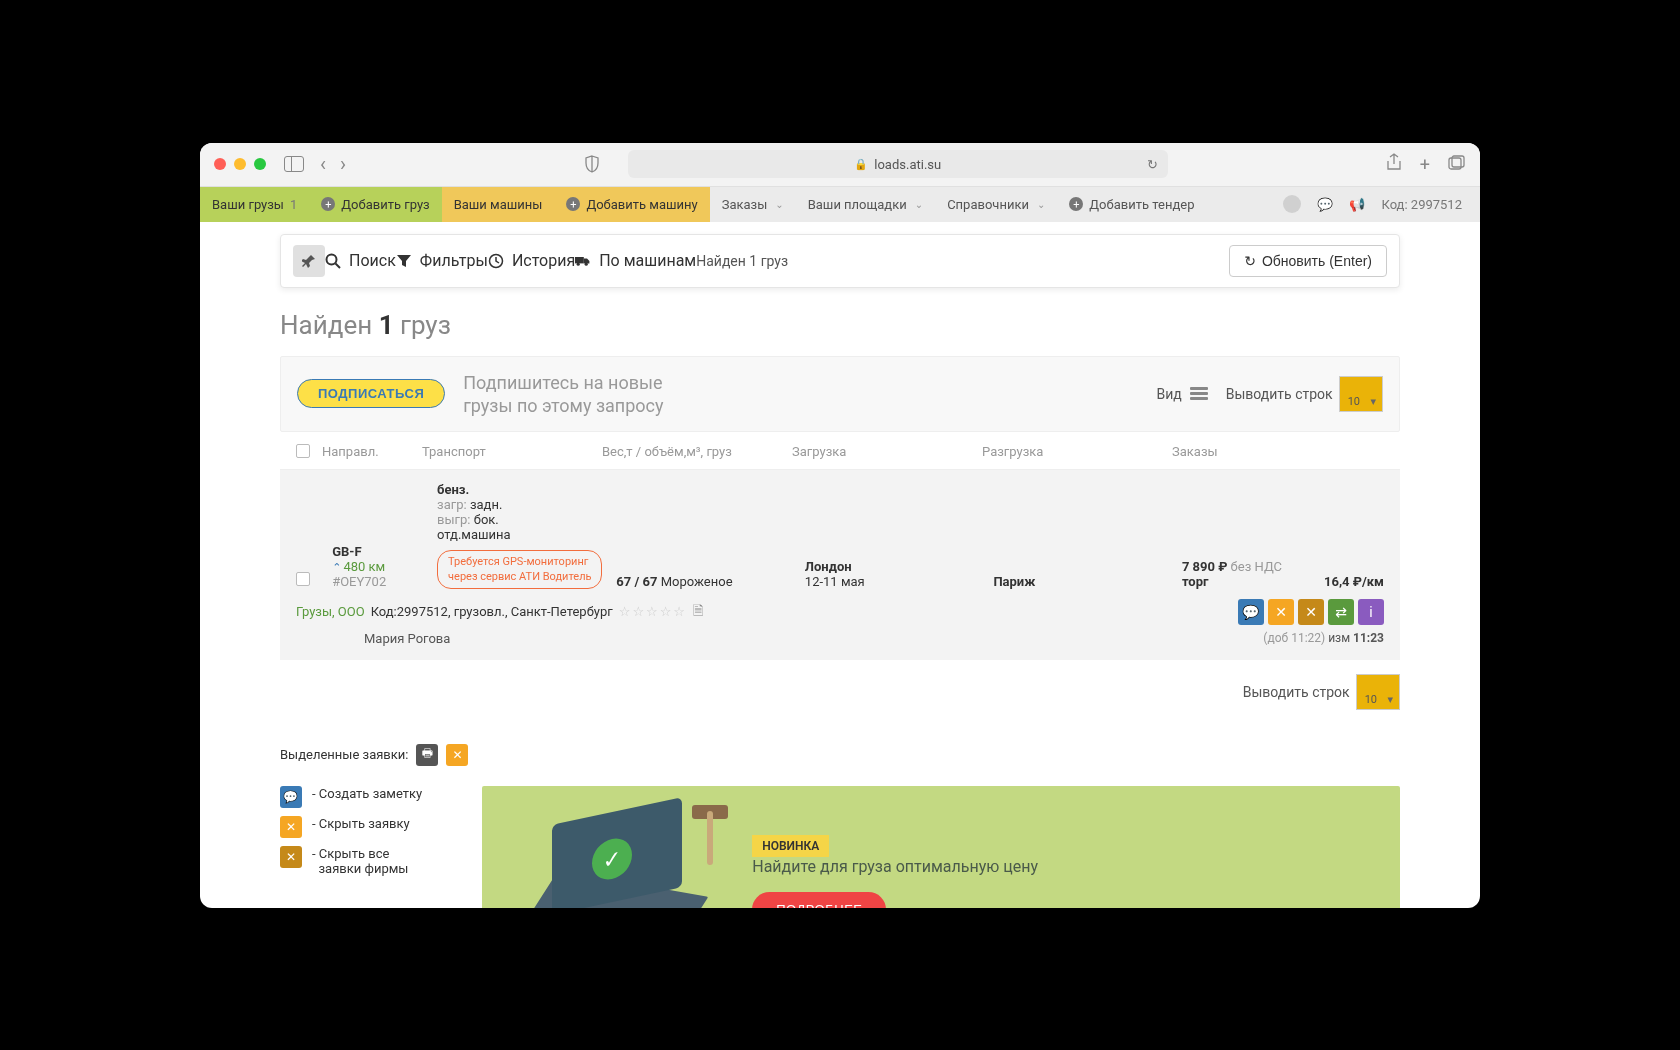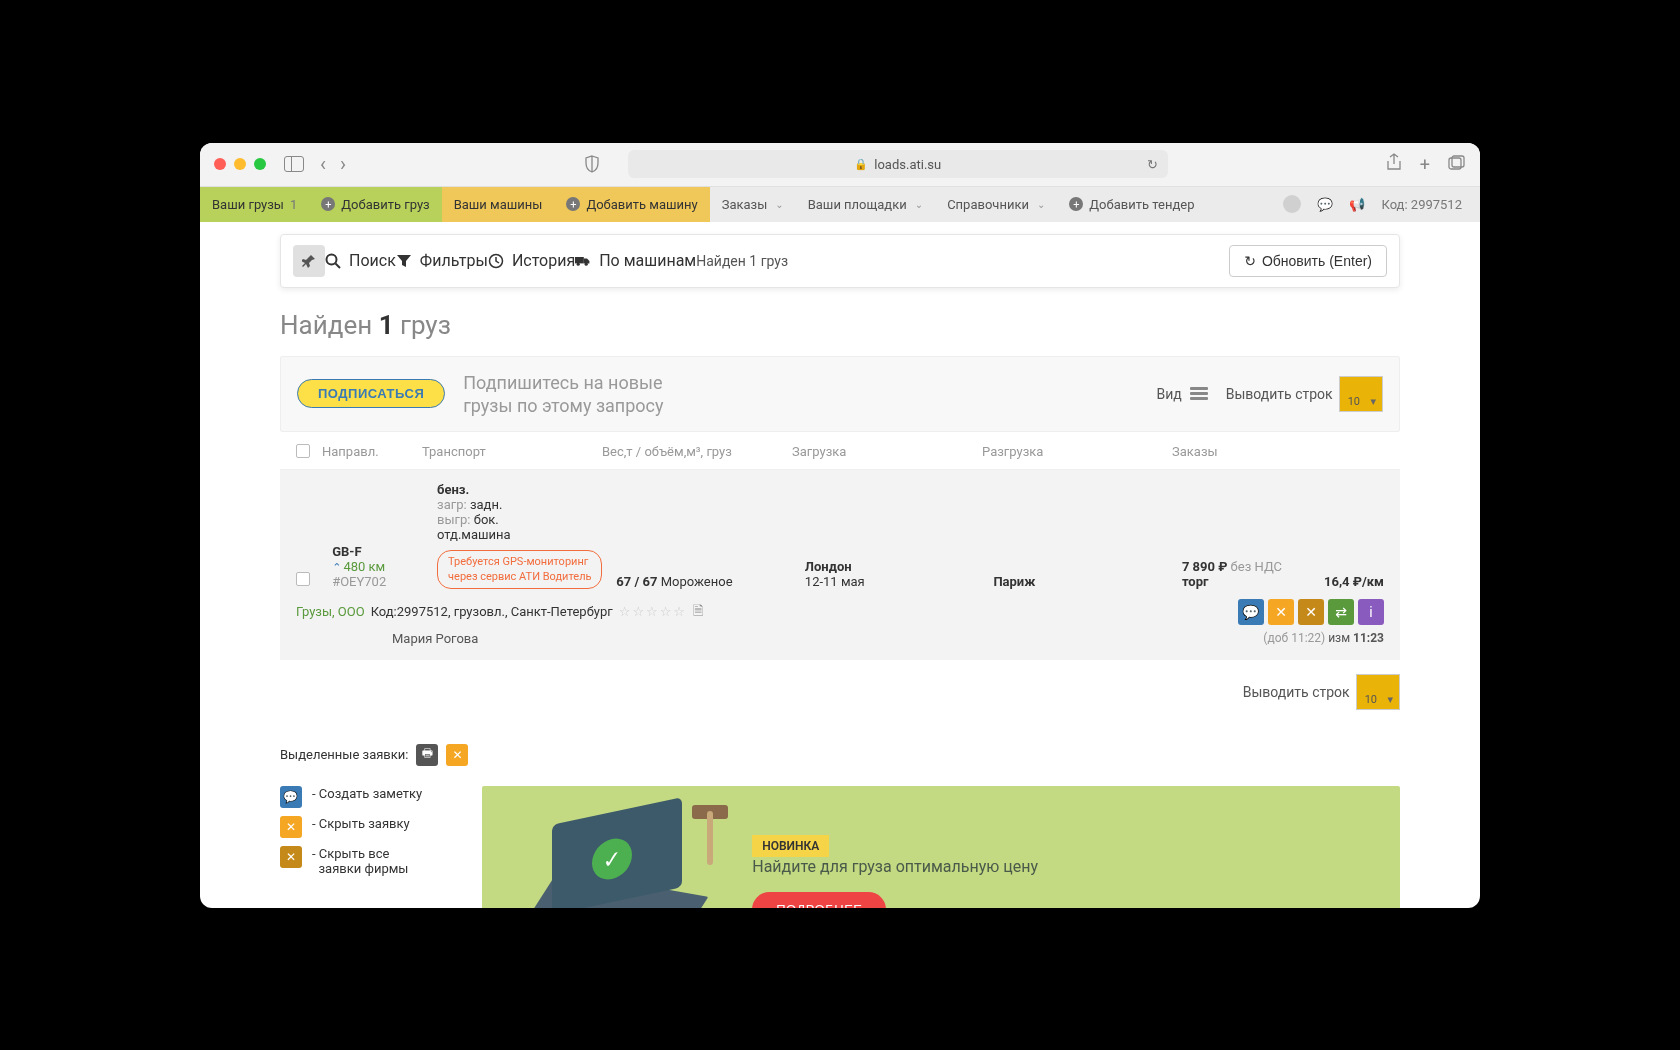--- a/index.html
+++ b/index.html
@@ -348,21 +348,21 @@
           <span class="doc">🗎</span>
           <div class="actionicons">
             <div class="ai chat">💬</div>
             <div class="ai x1">✕</div>
             <div class="ai x2">✕</div>
             <div class="ai sw">⇄</div>
             <div class="ai info">i</div>
           </div>
         </div>
         <div class="footline2">
-          <span style="margin-left:96px;color:#555">Мария Рогова</span>
+          <span style="margin-left:68px;color:#555">Мария Рогова</span>
           <span class="timeinfo">
             <span>(доб 11:22)</span><span class="izm"> изм </span><b class="izm">11:23</b>
           </span>
         </div>
       </div>
     </div>
 
     <div class="bottomrows">
       <div class="rowsctl">
         <span>Выводить строк</span>

